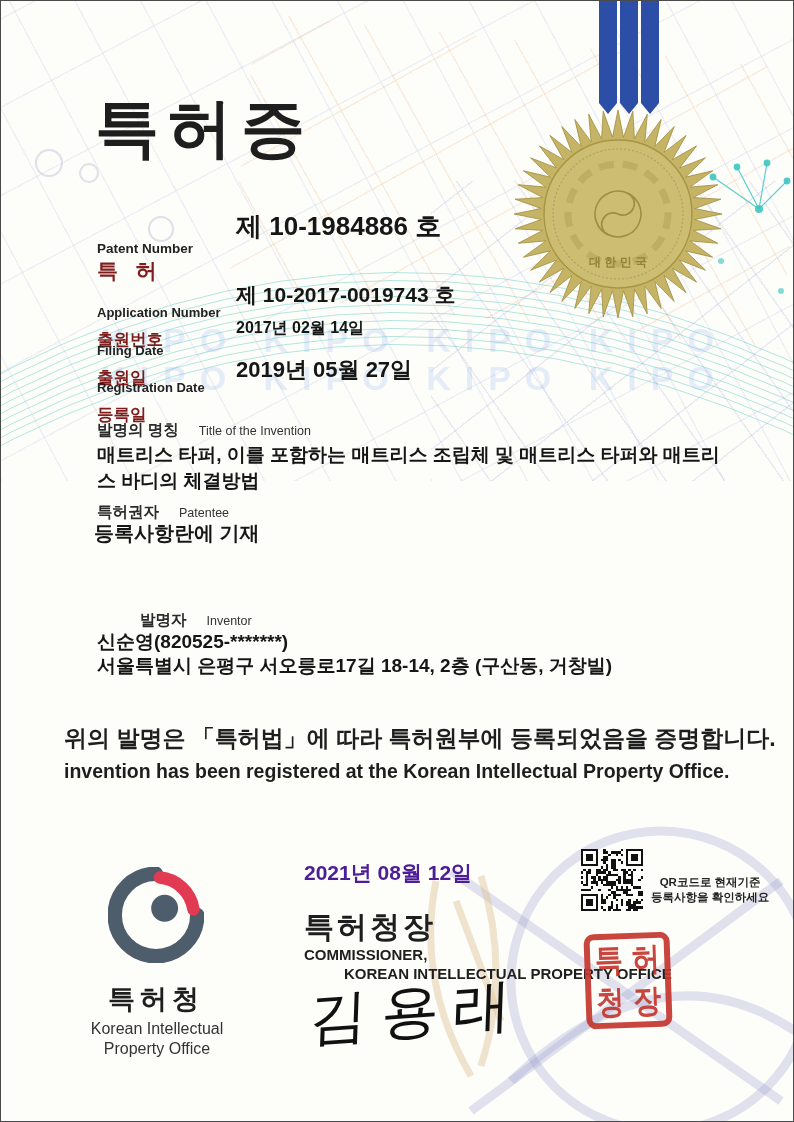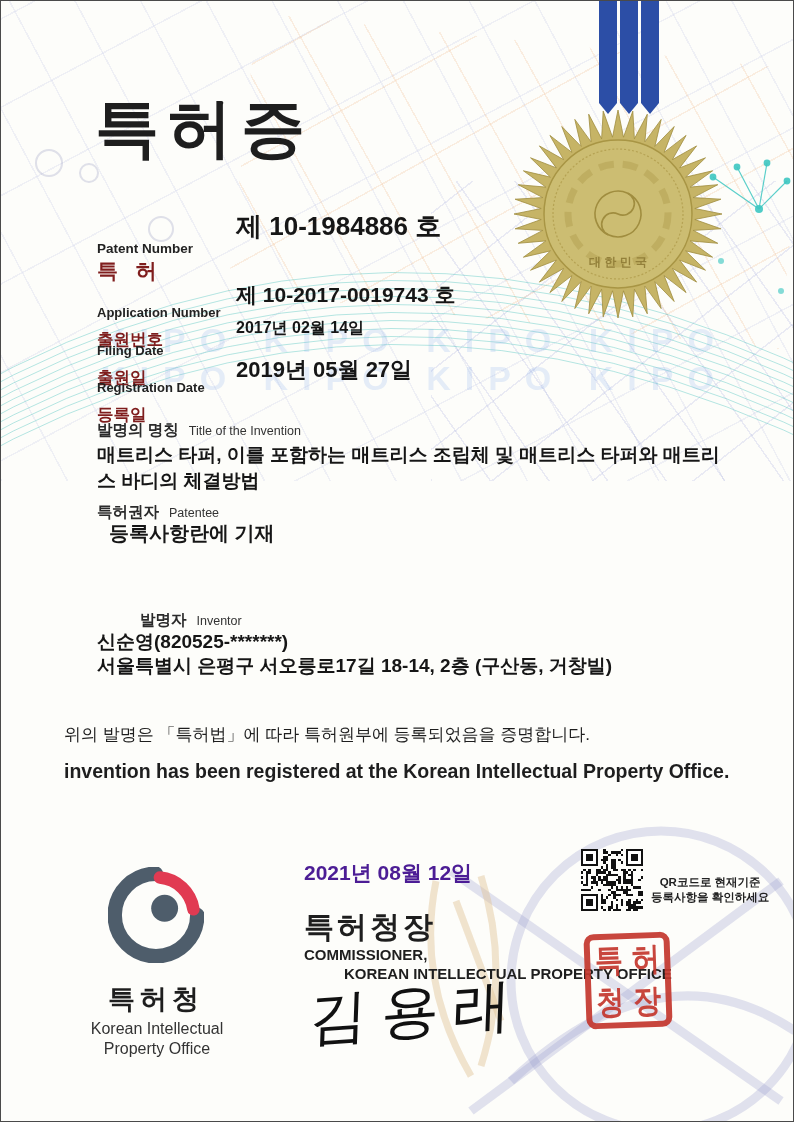--- a/index.html
+++ b/index.html
@@ -43,25 +43,25 @@
   
   #gold-seal{left:510px;top:106px;z-index:1;}
   
   .title-ko{left:94px;top:84px;font-size:64px;font-weight:bold;letter-spacing:9px;z-index:2;}
   .title-en{left:96px;top:145px;font-size:18px;font-weight:bold;letter-spacing:.5px;z-index:2;}
   
   .lab-ko{font-weight:bold;color:#7f1d1d;z-index:2;margin-top:44px;}
   .lab-en{font-weight:bold;color:#222;z-index:2;}
   .val{font-weight:bold;color:#161616;z-index:2;}
   
-  .sec-label{z-index:2;display:flex;align-items:baseline;gap:10px;}
+  .sec-label{z-index:2;display:flex;align-items:baseline;gap:20px;}
   .sec-label .k{font-size:15.5px;font-weight:bold;color:#2a2a2a;}
   .sec-label .e{font-size:12.5px;color:#333;}
   
-  .stmt-ko{left:63px;top:722px;font-size:17px;font-weight:normal;z-index:2;text-align:right;}
+  .stmt-ko{left:63px;top:722px;font-size:23px;font-weight:bold;z-index:2;text-align:right;}
   .stmt-en{left:63px;top:758px;font-size:19.5px;font-weight:bold;line-height:25px;z-index:2;}
   
   .issue-date{left:303px;top:858px;font-size:21px;font-weight:bold;color:#4c1d95;z-index:2;}
   .comm-ko{left:303px;top:906px;font-size:30px;font-weight:bold;letter-spacing:3px;z-index:2;}
   .comm-en1{left:303px;top:945px;font-size:15px;font-weight:bold;z-index:2;}
   .comm-en2{left:303px;top:964px;font-size:15px;font-weight:bold;z-index:2;margin-left:40px;}
   .signature{
     left:308px;top:972px;font-size:58px;font-weight:400;color:#111;z-index:2;
     letter-spacing:14px;transform:rotate(-4deg) skewX(-6deg);
     font-family:"Liberation Serif",serif;
@@ -190,21 +190,21 @@
   <div class="abs sec-label" style="left:96px;top:419px;">
     <span class="k">발명의 명칭</span>
     <span class="e">Title of the Invention</span>
   </div>
   <div class="abs val" style="left:96px;top:441px;font-size:19px;width:640px;">매트리스 타퍼, 이를 포함하는 매트리스 조립체 및 매트리스 타퍼와 매트리스 바디의 체결방법</div>
 
   <div class="abs sec-label" style="left:96px;top:501px;">
     <span class="k">특허권자</span>
     <span class="e">Patentee</span>
   </div>
-  <div class="abs val" style="left:108px;top:519px;font-size:20px;">등록사항란에 기재</div>
+  <div class="abs val" style="left:93px;top:519px;font-size:20px;">등록사항란에 기재</div>
 
   <div class="abs sec-label" style="left:112px;top:609px;margin-left:27px;">
     <span class="k">발명자</span>
     <span class="e">Inventor</span>
   </div>
   <div class="abs val" style="left:96px;top:628px;font-size:19px;">신순영(820525-*******)</div>
   <div class="abs val" style="left:96px;top:652px;font-size:19px;">서울특별시 은평구 서오릉로17길 18-14, 2층 (구산동, 거창빌)</div>
 
   <div class="abs stmt-ko">위의 발명은 「특허법」에 따라 특허원부에 등록되었음을 증명합니다.</div>
   <div class="abs stmt-en">

